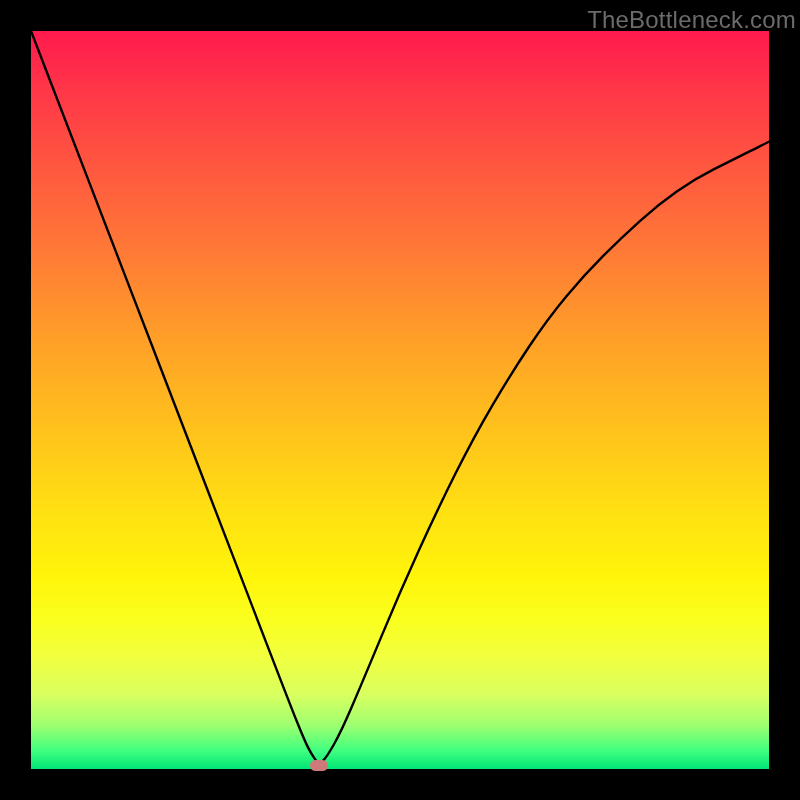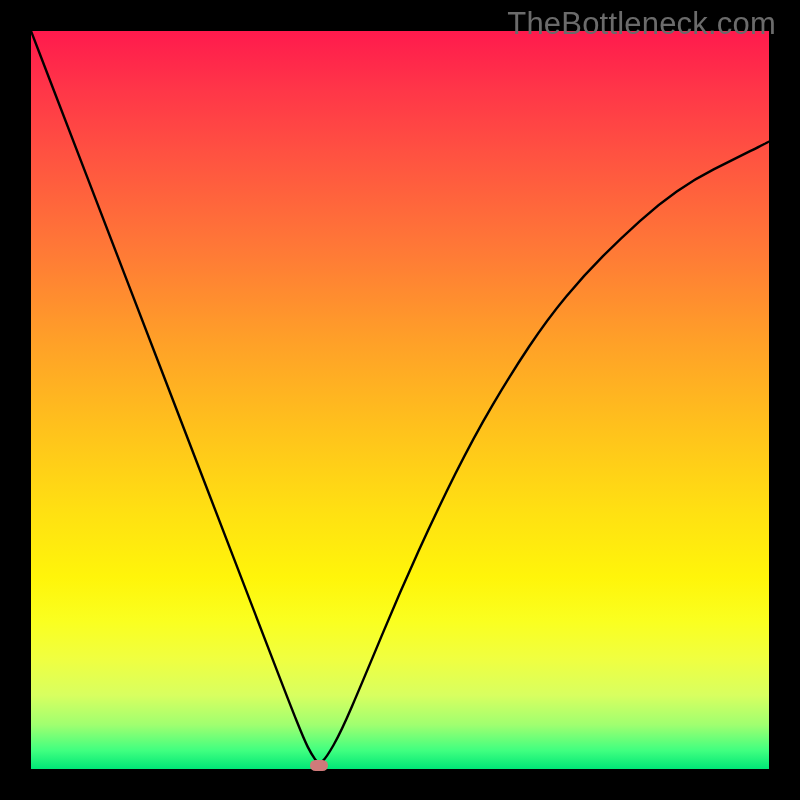--- a/index.html
+++ b/index.html
@@ -38,22 +38,22 @@
       #f0ff40 85%,
       #d8ff60 90%,
       #a0ff70 94%,
       #40ff80 97.5%,
       #00e676 100%
     );
   }
   .watermark {
     position: absolute;
     top: 6px;
-    right: 24px;
-    font-size: 31px;
+    right: 4px;
+    font-size: 24px;
     font-weight: 500;
     color: #6b6b6b;
     letter-spacing: 0.2px;
   }
   svg.curve {
     position: absolute;
     left: 0;
     top: 0;
     width: 738px;
     height: 738px;

